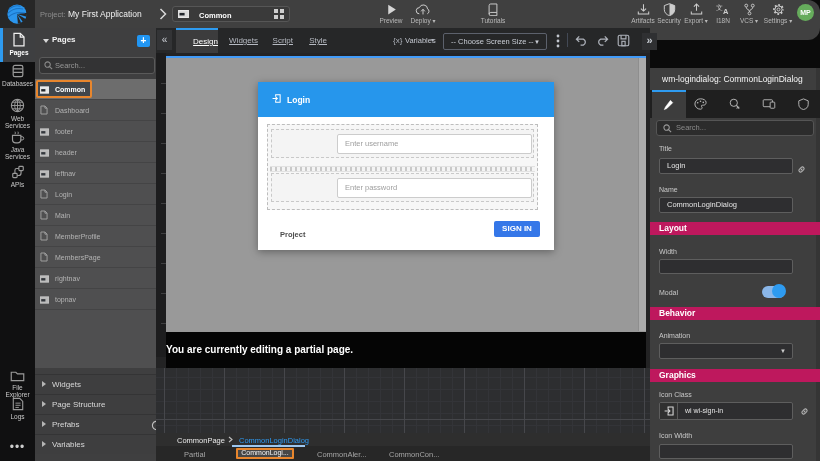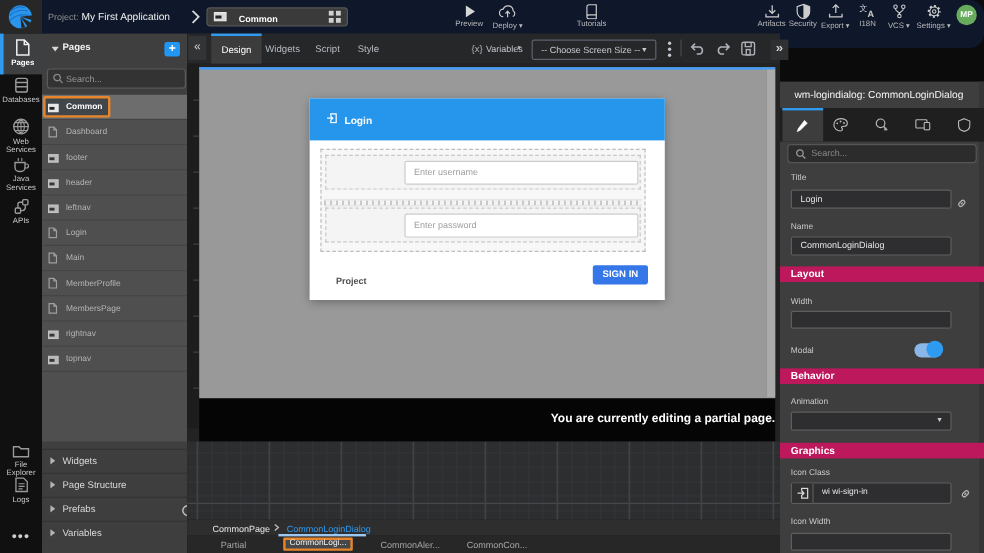--- a/index.html
+++ b/index.html
@@ -1,19 +1,19 @@
 <!DOCTYPE html>
 <html><head>
 <meta charset="utf-8">
 <style>
 * { margin:0; padding:0; box-sizing:border-box; }
 html,body { width:820px; height:461px; overflow:hidden; }
 body { font-family:"Liberation Sans", sans-serif; background:#0b0b0b; position:relative; }
 
-#topbar { position:absolute; left:0; top:0; width:820px; height:40px; background:#0f172a;border-radius:12px; }
+#topbar { position:absolute; left:0; top:0; width:820px; height:40px; background:#404040;border-radius:12px; }
 #logoarea { position:absolute; left:0; top:0; width:35px; height:28px; background:#272727; }
 #projlbl { position:absolute; left:40px; top:10px; font-size:7.5px; color:#8f8f8f; }
 #projname { position:absolute; left:68px; top:9px; font-size:8.5px; color:#f0f0f0; }
 #crumb-gt { position:absolute; left:158px; top:5px; font-size:13px; color:#cfcfcf; }
 #pgdrop { position:absolute; left:172px; top:6px; width:118px; height:16px; background:#3a3a3a; border:1px solid #565656; border-radius:3px; }
 #pgdrop .picon { position:absolute; left:5px; top:3px; }
 #pgdrop .ptxt { position:absolute; left:26px; top:4px; font-size:7.5px; font-weight:bold; color:#fff; }
 #pgdrop .grid { position:absolute; right:5px; top:2px; width:10px; height:10px; }
 #pgdrop .grid div { position:absolute; width:4px; height:4px; background:#cfcfcf; }
 
@@ -43,27 +43,27 @@
 .prow.sel .txt { color:#fff; z-index:2; }
 .prow.sel svg { z-index:2; }
 #lp-sections { position:absolute; left:0; top:346px; width:121px; }
 .lsec { position:relative; width:134px; height:20px; background:#3e3e3f; border-top:1px solid #343435; }
 .lsec .car { position:absolute; left:7px; top:6px; width:0; height:0; border-top:3.5px solid transparent; border-bottom:3.5px solid transparent; border-left:4.5px solid #b5b5b5; }
 .lsec .txt { position:absolute; left:17px; top:5px; font-size:8px; color:#d8d8d8; }
 
 #center { position:absolute; left:156px; top:28px; width:494px; height:433px; background:#232324; }
 #ctoolbar { position:absolute; left:0; top:0; width:494px; height:25px; background:#262728; }
 #coll-btn { position:absolute; left:1px; top:2px; width:15px; height:20px; background:#333436; color:#cfd3da; font-size:10px; text-align:center; line-height:20px; }
-.dtab { position:absolute; top:0; height:42px; font-size:8px; color:#b6bac2; line-height:25px; text-align:center; }
+.dtab { position:absolute; top:0; height:42px; font-size:8px; color:#b6bac2; line-height:25px; text-align:right;text-decoration:underline; }
 #tab-design { left:20px; width:42px; background:#3c3c3d; color:#fff; border-top:2px solid #2e9bf0; line-height:23px; }
 
 #cwrap { position:absolute; left:0; top:25px; width:494px; height:408px; background:#232324; }
 #ruler { position:absolute; left:0; top:0; width:10px; height:304px; background:#1d1d1e; }
 #canvas { position:absolute; left:10px; top:3px; width:480px; height:276px; background:#999999; border-top:2px solid #419bf9; }
-#blackbar { position:absolute; left:10px; top:279px; width:480px; height:36px; background:#050505; color:#fff; font-size:10px; font-weight:bold; text-align:right; line-height:36px; }
+#blackbar { position:absolute; left:10px; top:279px; width:480px; height:36px; background:#050505; color:#fff; font-size:10px; font-weight:bold; text-align:left; line-height:36px; }
 #gridarea { position:absolute; left:0px; top:315px; width:494px; height:60px; background:#2e2f31; }
 #bcrumbbar { position:absolute; left:0; top:380px; width:494px; height:13px; background:#2e2e2e; font-size:7.5px; }
 #tabsbar { position:absolute; left:0; top:393px; width:494px; height:15px; background:#272727; font-size:7.5px; }
 
 #dlg { position:absolute; left:92px; top:24px; width:296px; height:168px; background:#fff; box-shadow:0 2px 8px rgba(0,0,0,.35); }
 #dlg-head { position:absolute; left:0; top:0; width:296px; height:35px; background:#2696ec; }
 #dlg-title { position:absolute; left:29px; top:13px; font-size:8.5px; font-weight:bold; color:#fff; }
 #dlg-form { position:absolute; left:9px; top:42px; width:271px; height:86px; border:1px dashed #bdbdbd; background:#f7f7f7; }
 .frow { position:absolute; left:3px; width:263px; height:29px; background:#f4f4f4; border:1px dashed #c9c9c9; }
 .frow .lab { position:absolute; left:8px; top:10px; font-size:7.5px; font-weight:bold; color:#4d4d4d;margin-top:46px; }

